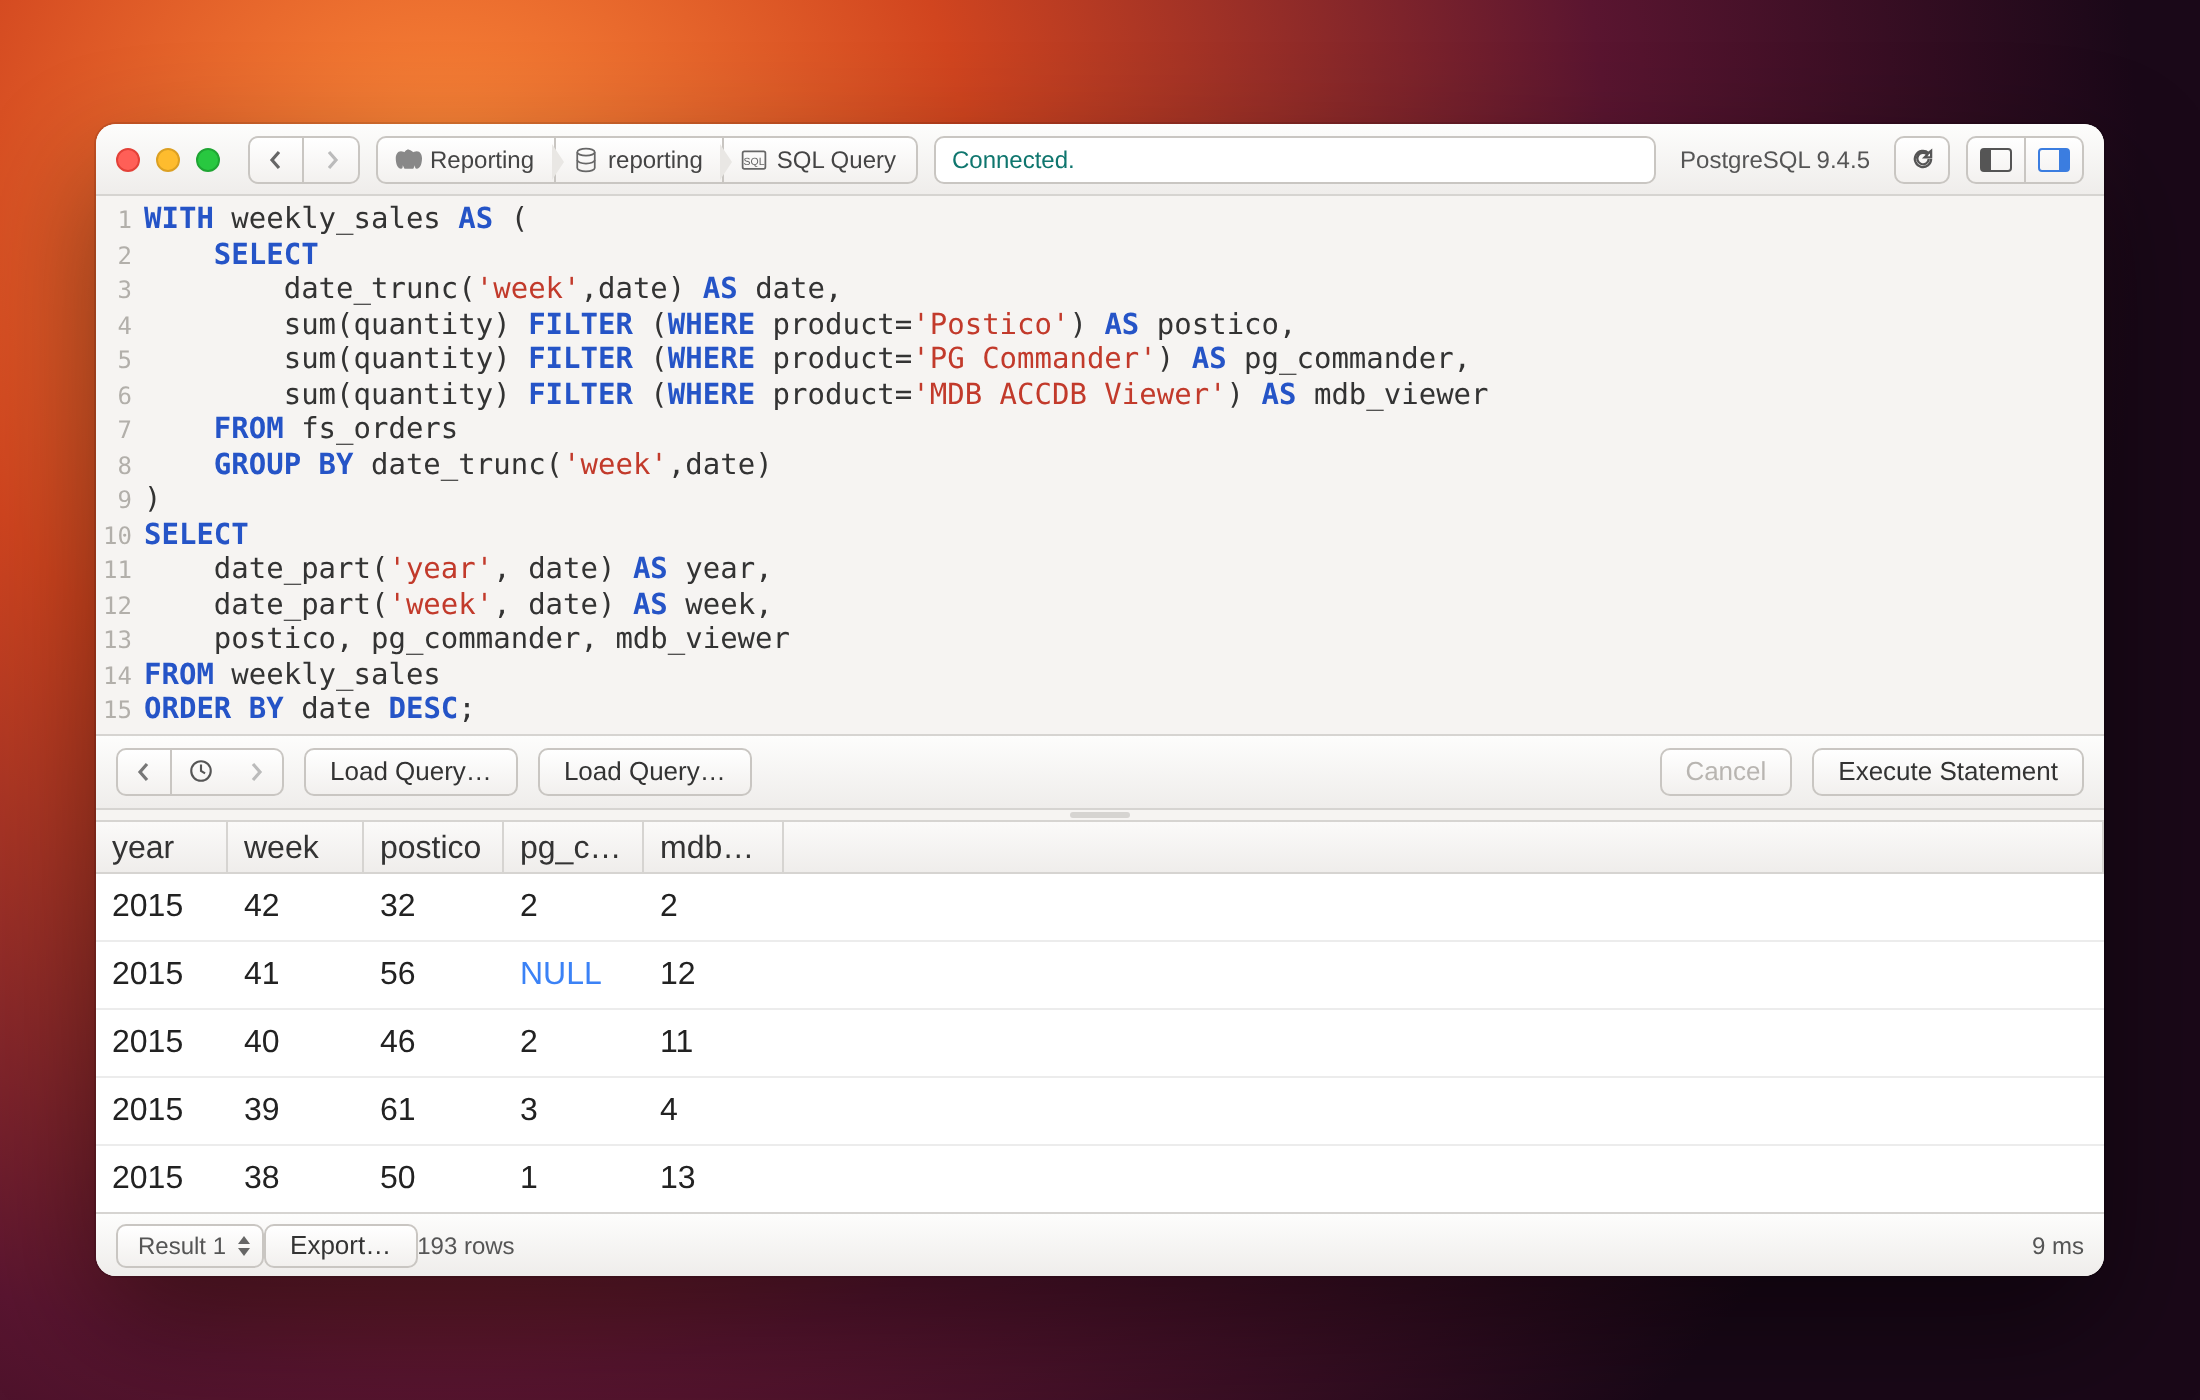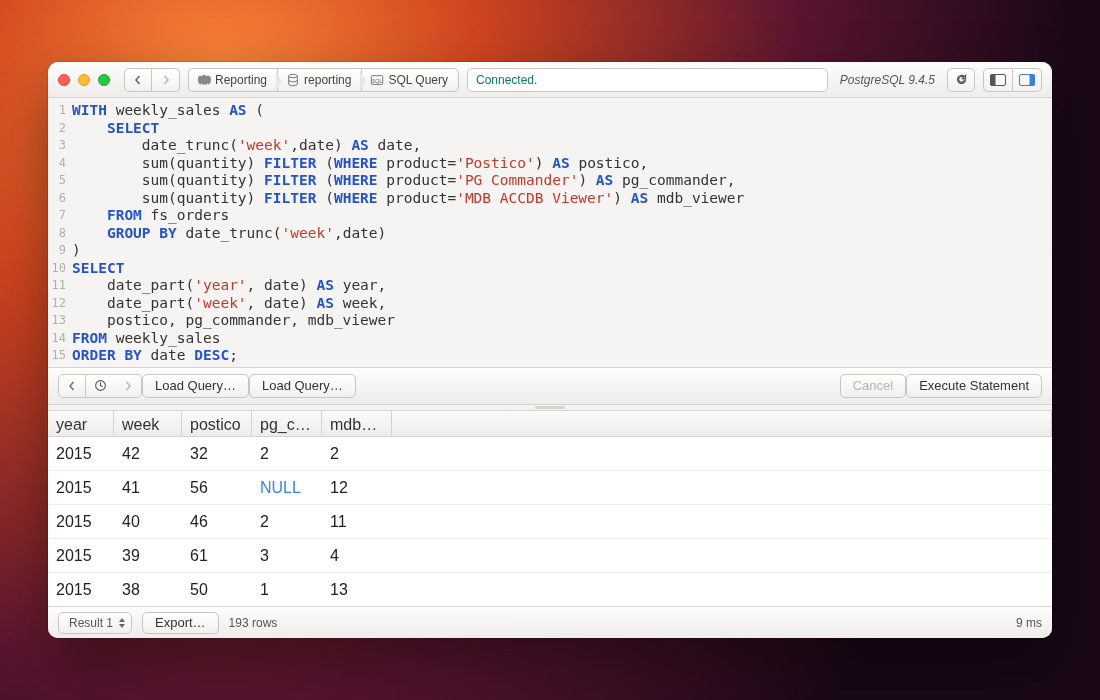--- a/index.html
+++ b/index.html
@@ -54,34 +54,34 @@
   .crumb:not(:last-child)::after{
     content:""; position:absolute; right:-5px; top:3px;
     width:0;height:0;border-top:9px solid transparent;border-bottom:9px solid transparent;border-left:6px solid #e9e7e4;
     z-index:1;
   }
   .crumb svg { width:14px; height:14px; }
   .status-field {
     flex:1; height:24px; background:#fff; border:1px solid #c9c6c2; border-radius:5px;
     padding:0 8px; font-size:12px; color:#0f766e; display:flex; align-items:center;
   }
-  .db-version { font-size:12px; color:#555; padding:0 4px;font-style:italic;}
+  .db-version { font-size:12px; color:#555; padding:0 4px;}
   
   .editor { display:flex; background:#f6f4f2; font-family: Menlo, Consolas, monospace; font-size:14.5px; line-height:17.5px; overflow:hidden; flex:0 0 auto;}
   .gutter { width:22px; text-align:right; color:#b2afaa; padding:4px 4px 2px 0; background:#f6f4f2; user-select:none; font-size:12px;}
   .gutter div { height:17.5px; }
   .code { padding:4px 8px 2px 2px; white-space:pre; color:#333;}
   .kw { color:#2554c7; font-weight:600;}
   .str { color:#c23a2b;}
   .as { color:#2554c7; font-weight:600;}
   
   .midbar {
     height:38px; flex:0 0 38px; border-top:1px solid #d6d4d1; border-bottom:1px solid #d6d4d1;
     background:linear-gradient(#fdfdfc,#efedeb);
-    display:flex; align-items:center; padding:0 10px; gap:0;
+    display:flex; align-items:center; padding:0 10px; gap:10px;
   }
   .btn {
     height:24px; padding:0 12px; background:linear-gradient(#ffffff,#f2f0ee);
     border:1px solid #c9c6c2; border-radius:5px; font-size:13px; color:#333;
     display:flex; align-items:center;
   }
   .btn.disabled { color:#b8b5b1;}
   .spacer { flex:1; }
   .grip { height:6px; display:flex; justify-content:center; align-items:center; border-bottom:1px solid #d6d4d1; background:#f6f4f2;}
   .grip span{ width:30px;height:3px;border-radius:2px;background:#d6d4d1;}
@@ -91,21 +91,21 @@
   .th { border-right:1px solid #d6d4d1; padding:5px 8px; overflow:hidden; text-overflow:ellipsis; white-space:nowrap;}
   .tbody { flex:1; overflow:hidden;}
   .tr { display:flex; height:34px; border-bottom:1px solid #ececec; font-size:16px; color:#222;}
   .td { padding:8px 8px; border-right:1px solid transparent; overflow:hidden; white-space:nowrap;}
   .null { color:#3b82f6;}
   .c0{width:66px}.c1{width:68px}.c2{width:70px}.c3{width:70px}.c4{width:70px}.c5{flex:1}
   
   .bottombar {
     height:32px; flex:0 0 32px; border-top:1px solid #d6d4d1;
     background:linear-gradient(#fdfdfc,#efedeb);
-    display:flex; align-items:center; padding:0 10px; gap:10px; font-size:12px; color:#555;
+    display:flex; align-items:center; padding:0 10px; gap:0; font-size:12px; color:#555;
   }
   .select {
     height:22px; padding:0 18px 0 10px; background:linear-gradient(#ffffff,#f2f0ee);
     border:1px solid #c9c6c2; border-radius:5px; position:relative; display:flex; align-items:center;
   }
   .select::after{content:"";position:absolute;right:6px;top:5px;width:0;height:0;border-left:3px solid transparent;border-right:3px solid transparent;border-bottom:4px solid #666;}
   .select::before{content:"";position:absolute;right:6px;bottom:5px;width:0;height:0;border-left:3px solid transparent;border-right:3px solid transparent;border-top:4px solid #666;}
   .chev { width:10px; height:10px; }
 </style>
 </head>

